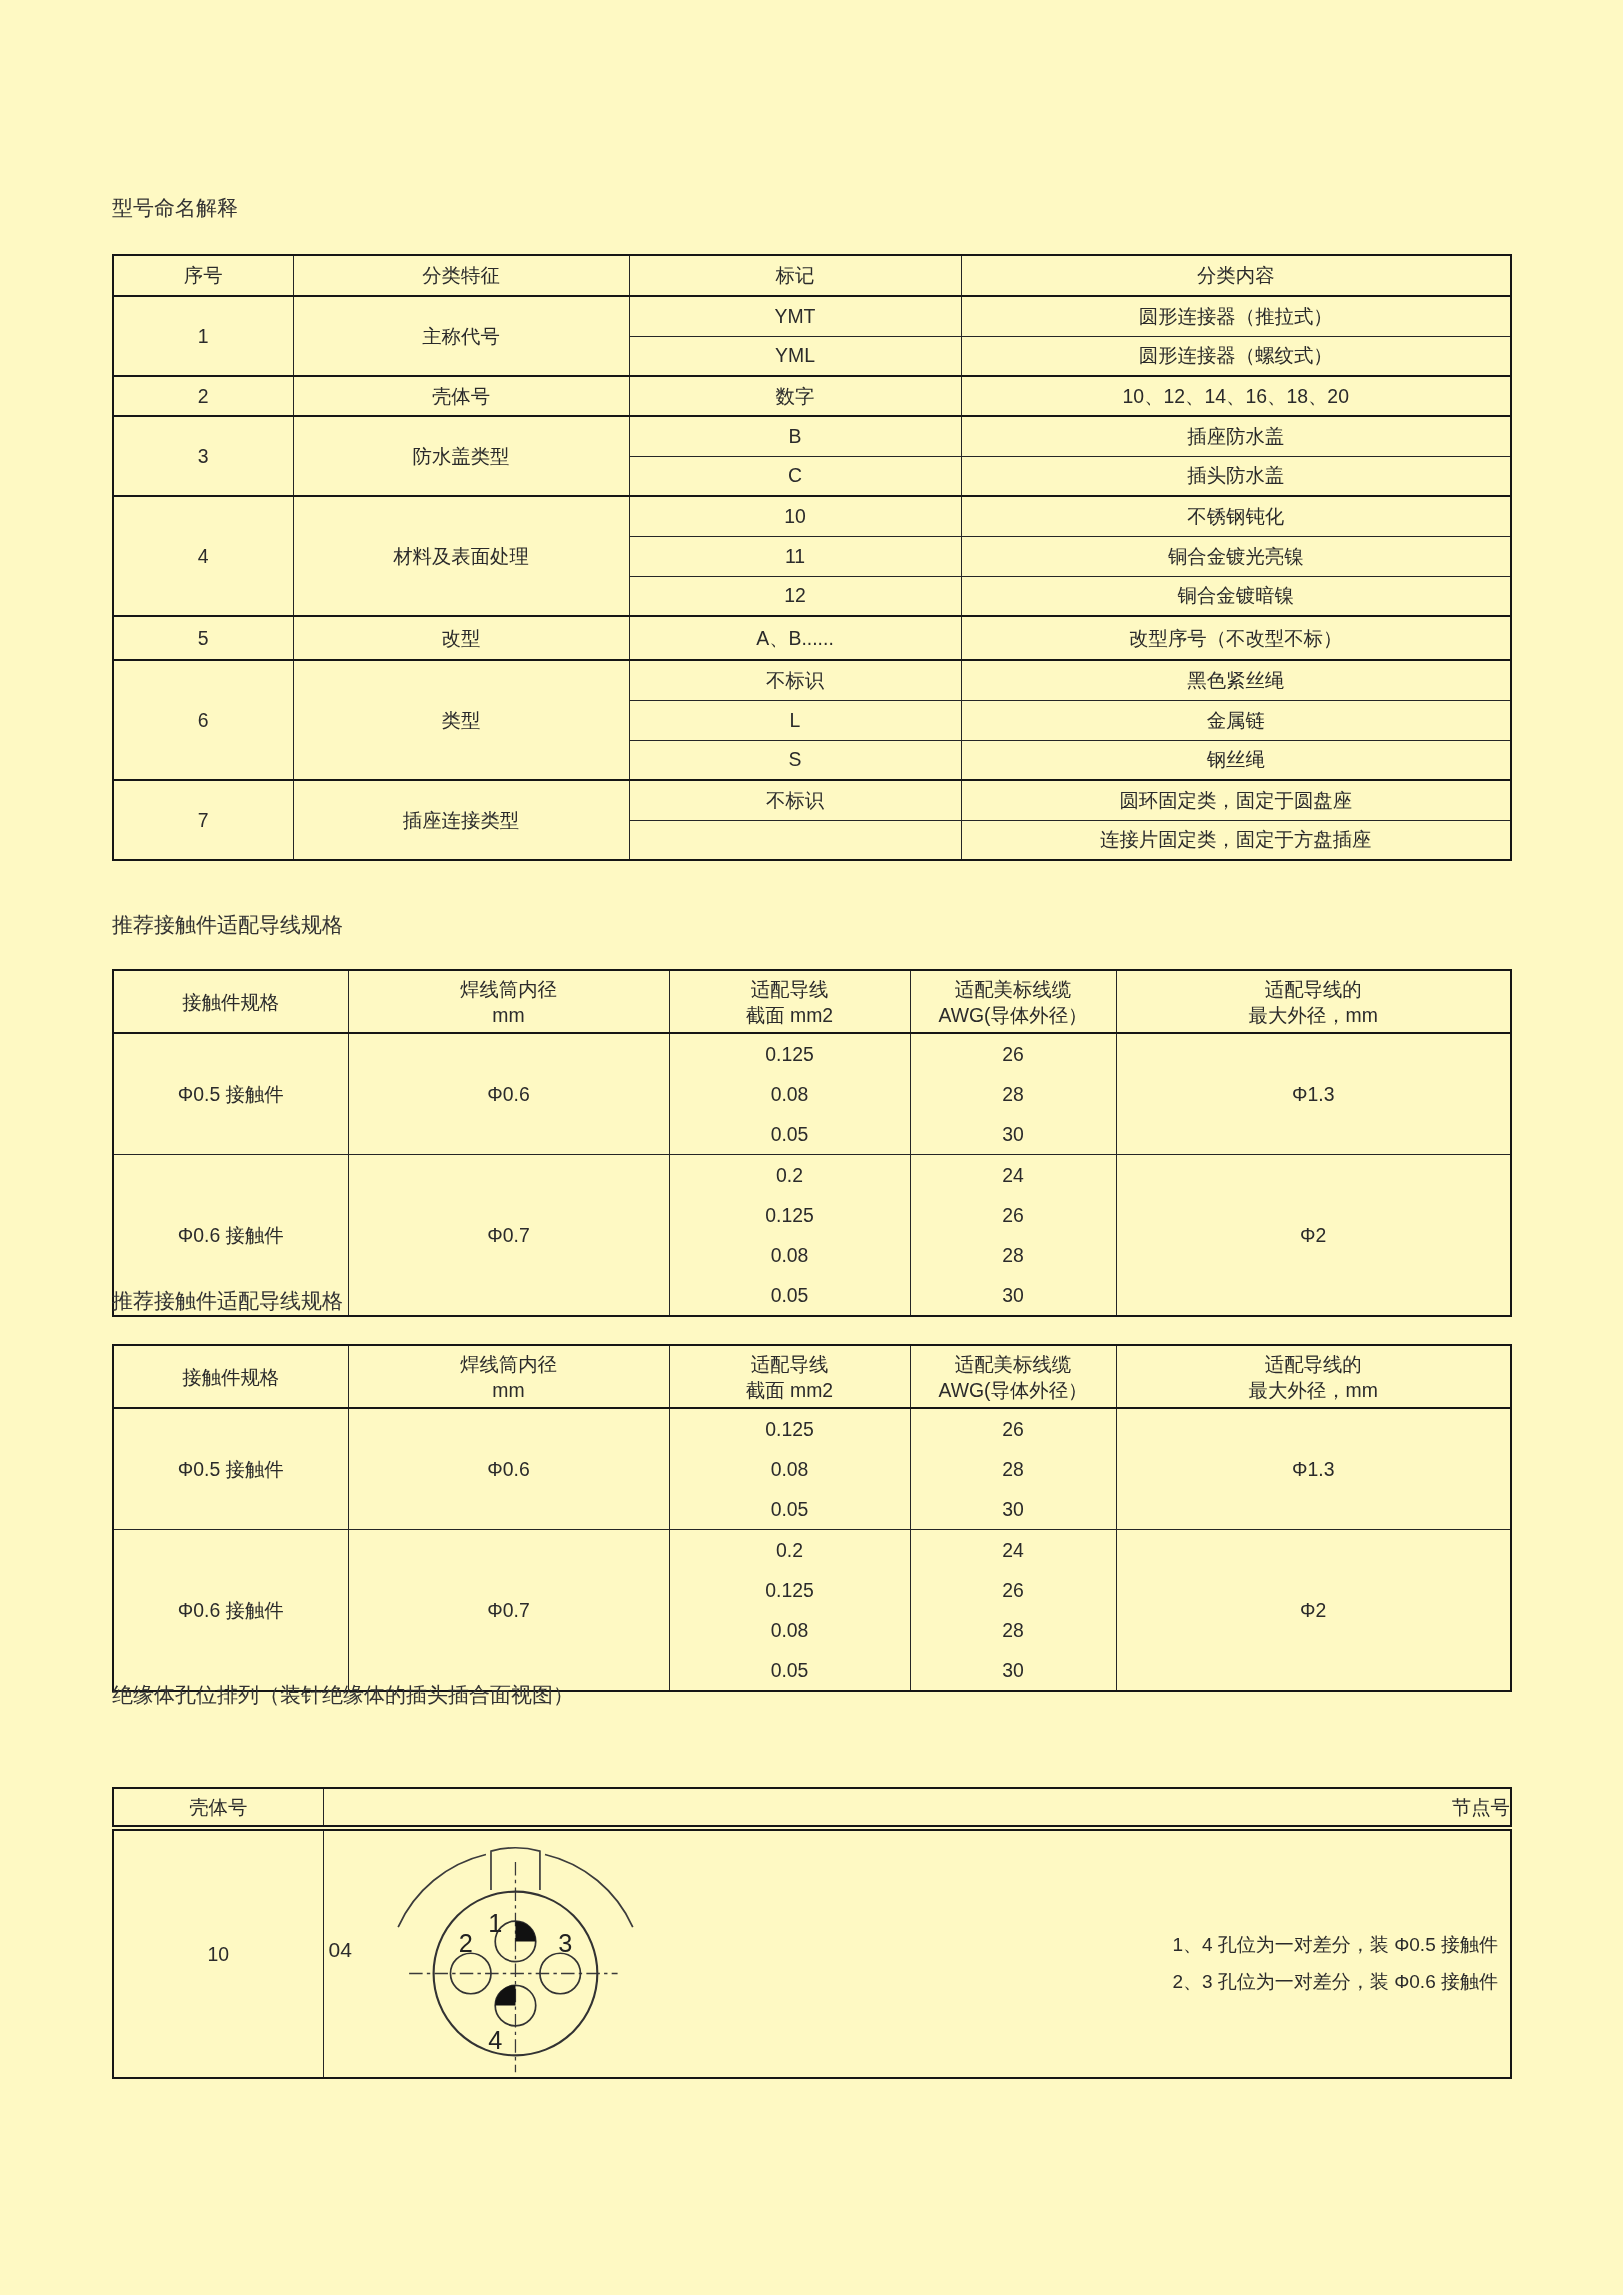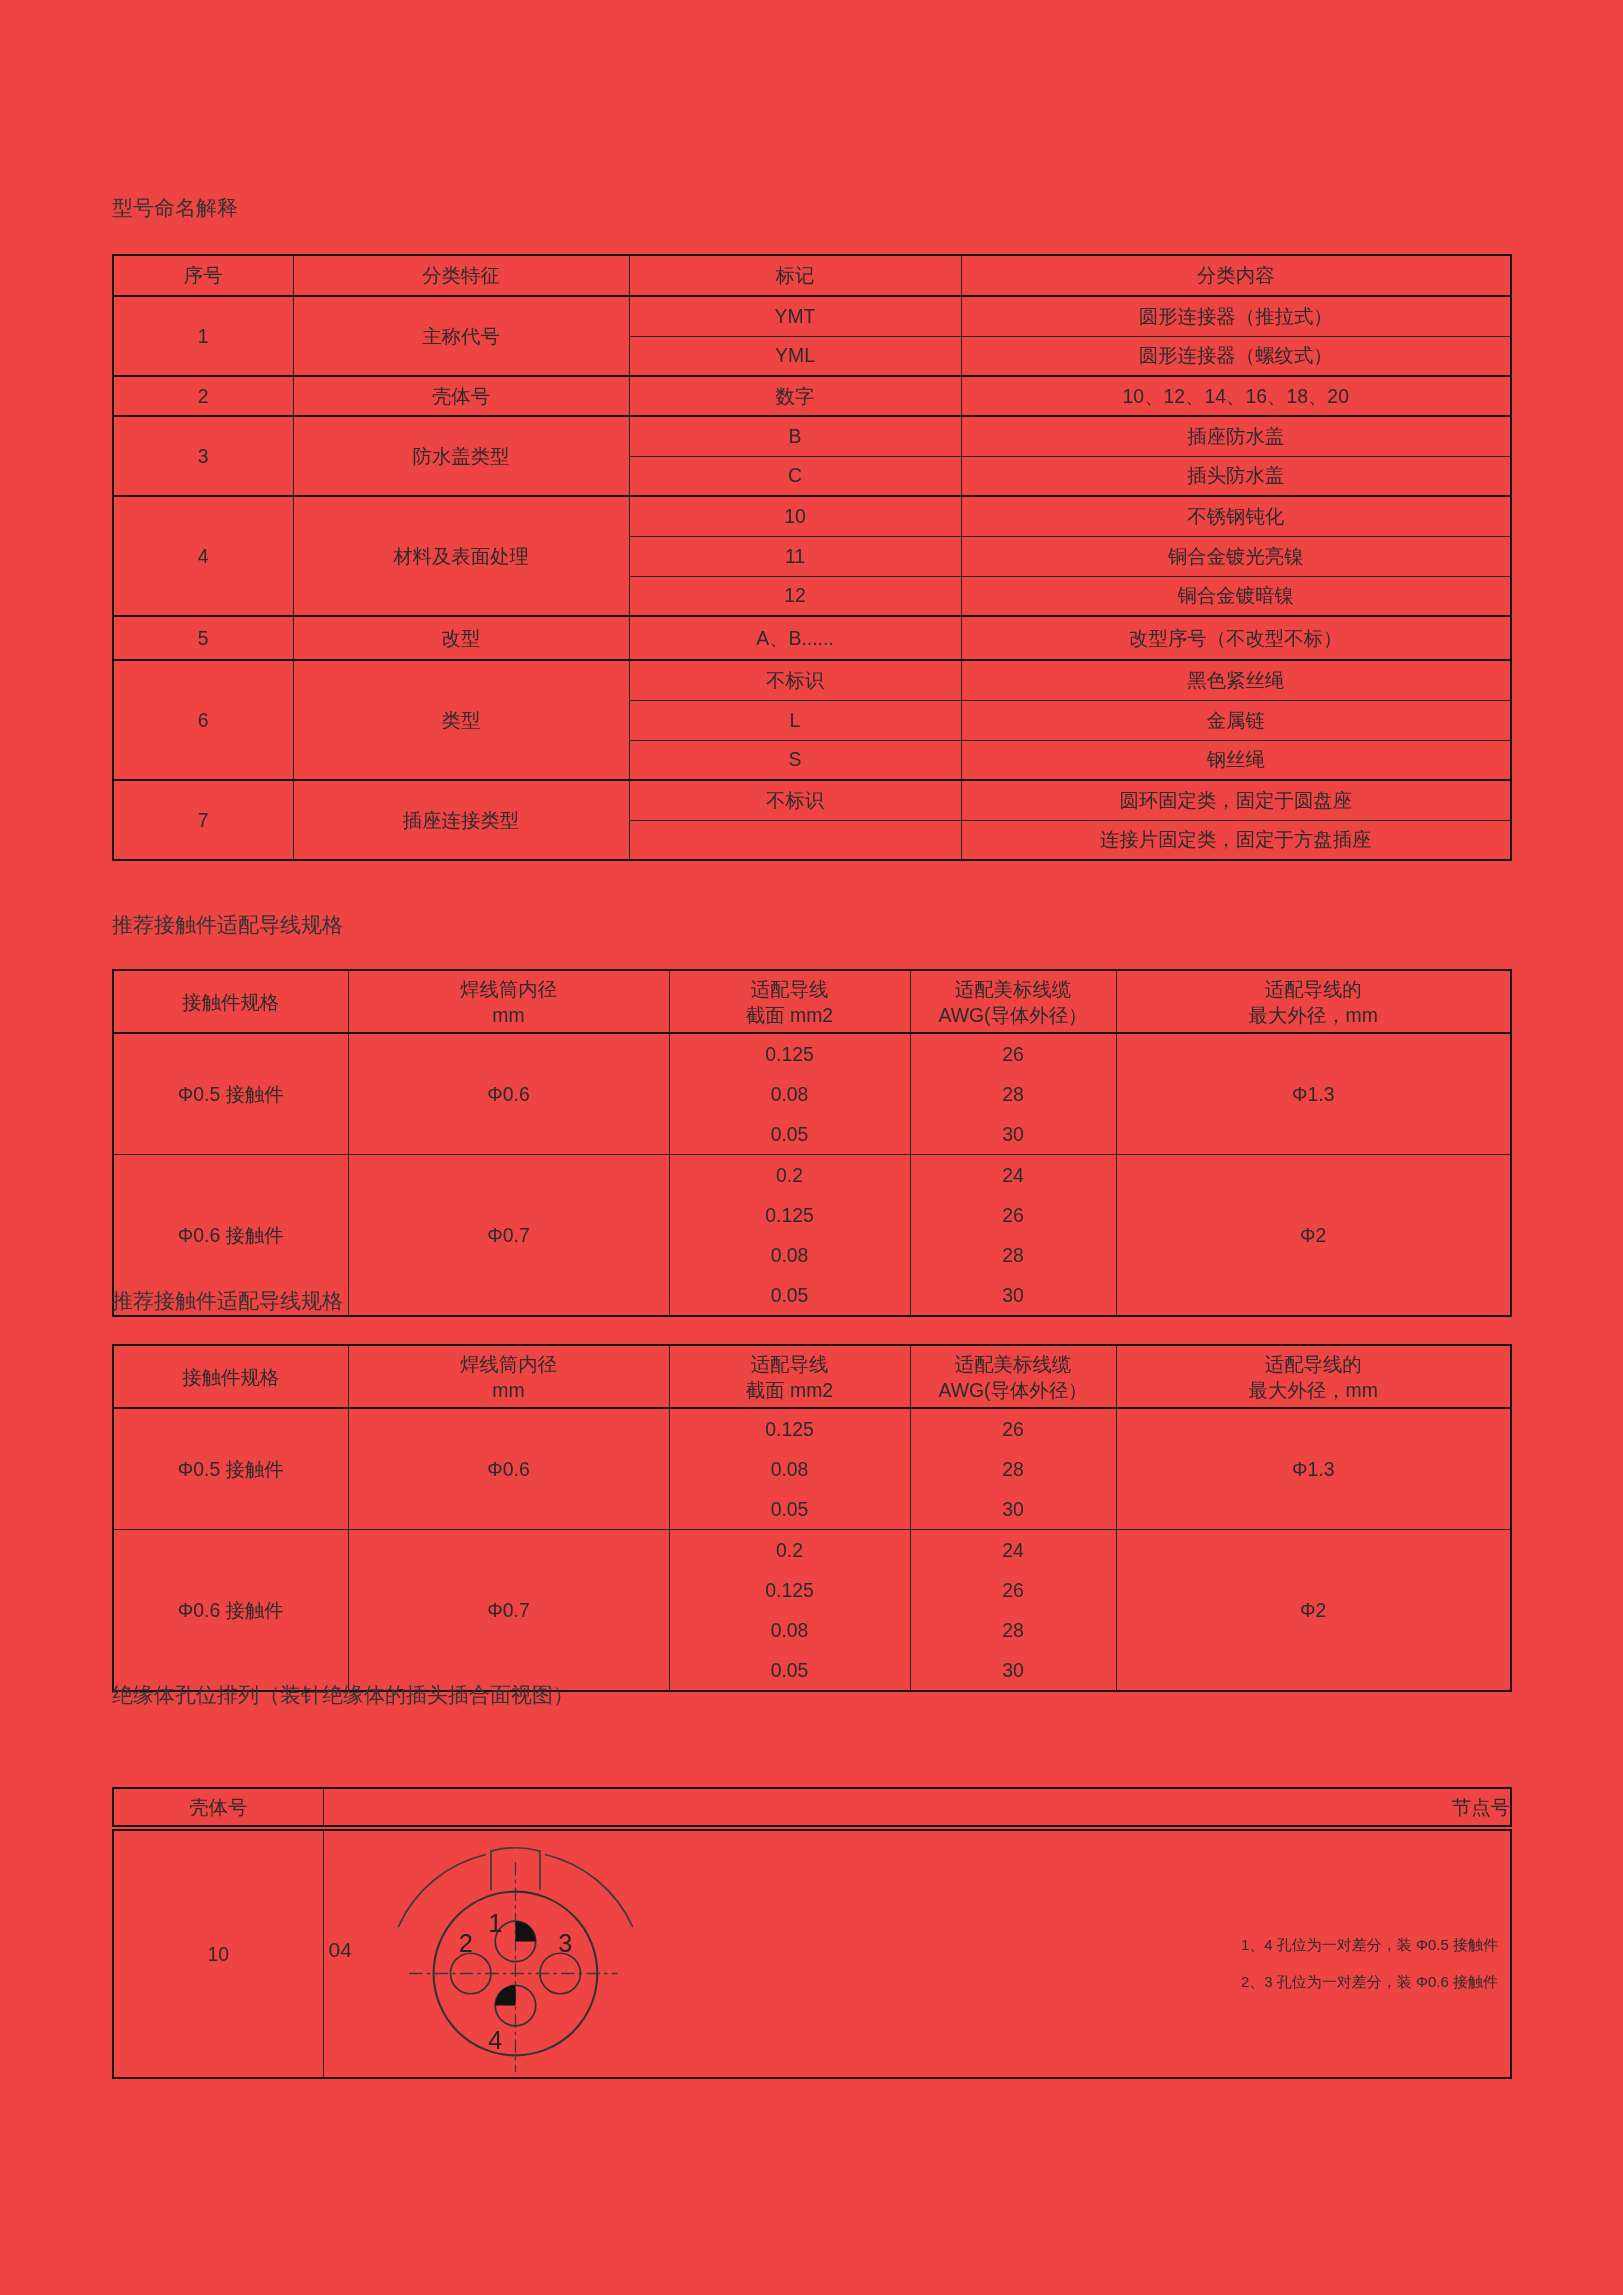--- a/index.html
+++ b/index.html
@@ -1,16 +1,16 @@
 <!DOCTYPE html>
 <html style="font-size:13.5px"><head>
 <meta charset="utf-8">
 <style>
   html,body{margin:0;padding:0;background:#ffffff;}
-  .page{position:relative;width:1623px;height:2295px;background:#ef4444;
+  .page{position:relative;width:1623px;height:2295px;background:#fef9c3;
         font-family:"Liberation Sans","DejaVu Sans",sans-serif;color:#2b2b2b;overflow:hidden;}
   .sec-title{position:absolute;left:112px;font-size:21px;color:#333;white-space:nowrap;}
   table.tbl{position:absolute;left:112px;width:1400px;border-collapse:collapse;table-layout:fixed;
             border:2.5px solid #161616;}
   .tbl th,.tbl td{border:0.8px solid #262626;font-weight:400;text-align:center;
                   font-size:19.4px;color:#2b2b2b;padding:0;vertical-align:middle;}
   
   .nt tr.h{height:41px;}
   .nt tr.s{height:40px;}
   .nt tr.s5{height:44px;}
@@ -24,21 +24,21 @@
   .wt td{white-space:pre-line;line-height:40px;}
   .wt tr.r2 td{border-top:1.7px solid #161616;}
   
   .it tr.ih{height:40px;}
   .it tr.ih th{border-bottom:6px double #161616;}
   .it th.leftal{text-align:right;padding-left:6.8px;}
   .it tr.ib{height:250px;}
   .it td.diagram-cell{position:relative;padding:0;}
   .node-code{position:absolute;left:5px;top:107px;font-size:21px;color:#2b2b2b;}
   .face{position:absolute;left:47px;top:10px;}
-  .notes{position:absolute;right:12px;top:95px;font-size:15px;line-height:37px;
+  .notes{position:absolute;right:12px;top:95px;font-size:19px;line-height:37px;
          white-space:nowrap;text-align:right;color:#2b2b2b;}
 </style>
 </head>
 <body>
 
 <div class="page">
 
   <div class="sec-title" style="top:194px">型号命名解释</div>
 
   <table class="tbl nt" style="top:254px">

